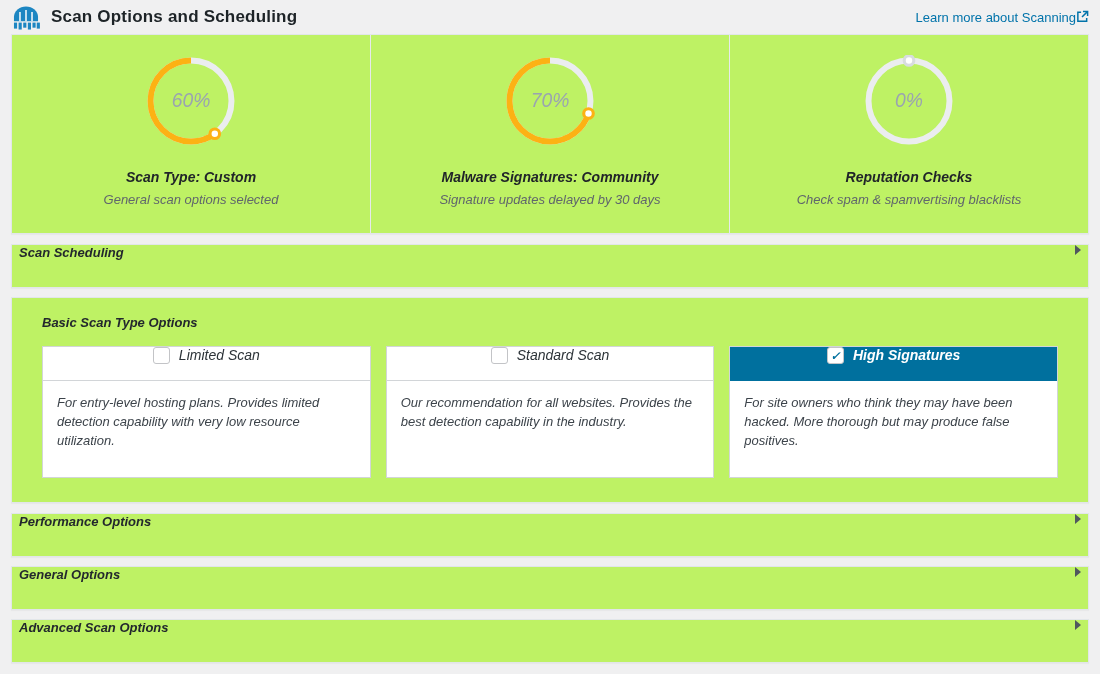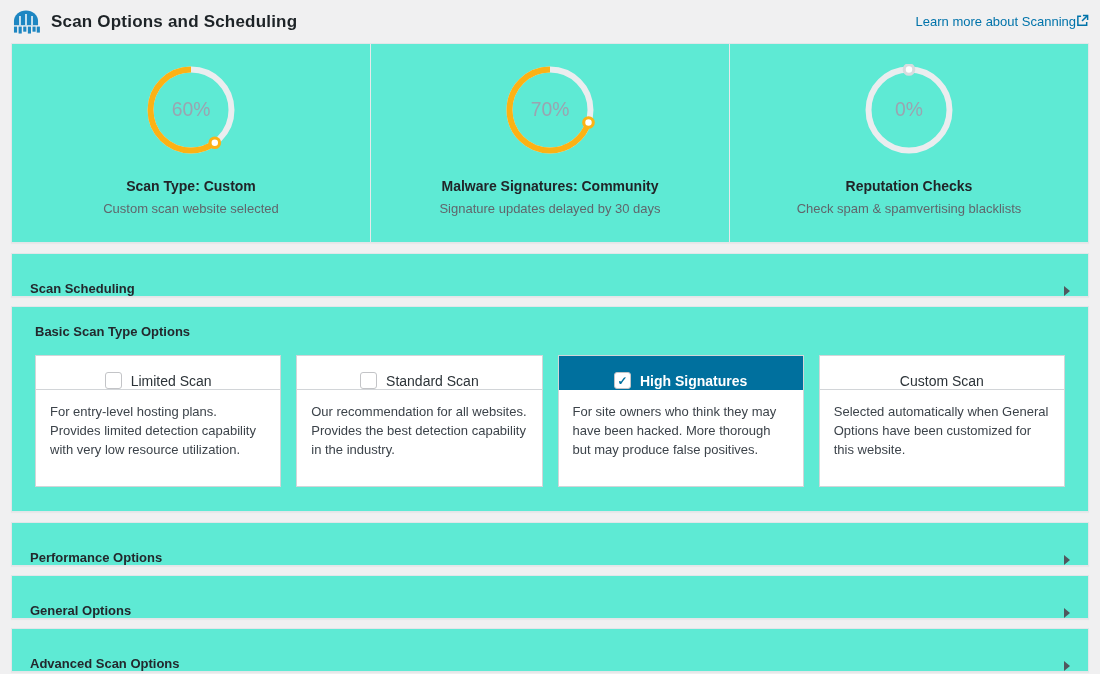--- a/index.html
+++ b/index.html
@@ -7,41 +7,42 @@
   body {
     background: #f0f0f1;
     font-family: "Liberation Sans", sans-serif;
     color: #1d2327;
     overflow: hidden;
   }
   .page { padding: 0 11px 11px; }
 
   
   .page-header {
-    height: 43px;
+    height: 34px;
     display: flex;
     align-items: center;
     justify-content: space-between;
   }
   .header-left { display: flex; align-items: center; gap: 10px; }
   .page-title { font-size: 17px; font-weight: bold; color: #1d2327; letter-spacing: 0.2px; }
   .learn-more {
     font-size: 13px;
     color: #0073aa;
     text-decoration: none;
     display: flex;
     gap: 0;
     cursor: pointer;
   }
 
   
   .panel {
-    background: #5eead4;
+    background: #bef264;
     border: 1px solid #e2e6e9;
     box-shadow: 0 1px 1px rgba(0,0,0,0.03);
+    font-style: italic;
   }
 
   
   .stats-panel { display: flex; margin-bottom: 10px; }
   .stat-col {
     flex: 1;
     text-align: center;
     padding: 20px 24px 26px;
   }
   .stat-col + .stat-col { border-left: 1px solid #e6e9eb; }
@@ -55,48 +56,48 @@
     font-family: "Liberation Sans", sans-serif;
     text-anchor: middle;
   }
   .stat-title { font-size: 14px; font-weight: bold; color: #212529; margin-bottom: 7px; }
   .stat-subtitle { font-size: 13px; color: #60666c; }
 
   
   .accordion-row {
     height: 44px;
     display: flex;
-    align-items: flex-end;
+    align-items: flex-start;
     justify-content: space-between;
-    padding: 0 18px;
+    padding: 0 7px;
     margin-bottom: 9px;
     cursor: pointer;
   }
   .accordion-label { font-size: 13px; font-weight: bold; color: #23282d; }
   .caret-right-icon {
     width: 0; height: 0;
     border-top: 5px solid transparent;
     border-bottom: 5px solid transparent;
     border-left: 6px solid #50575e;
   }
 
   
-  .basic-panel { padding: 17px 23px 24px; margin-bottom: 10px; }
+  .basic-panel { padding: 17px 30px 24px; margin-bottom: 10px; }
   .basic-heading { font-size: 13px; font-weight: bold; color: #23282d; margin-bottom: 16px; }
   .cards-row { display: flex; gap: 15px; }
   .scan-card {
     flex: 1;
     border: 1px solid #d2d5d8;
     background: #fff;
     cursor: pointer;
   }
   .scan-card-header {
     height: 34px;
     display: flex;
-    align-items: flex-end;
+    align-items: flex-start;
     justify-content: center;
     gap: 9px;
     border-bottom: 1px solid #d2d5d8;
     font-size: 14px;
     color: #2c3338;
   }
   .scan-card.selected .scan-card-header {
     background: #00709e;
     border-bottom-color: #00709e;
     color: #fff;
@@ -165,21 +166,21 @@
   <section class="panel stats-panel">
 
     <div class="stat-col">
       <svg class="donut" viewBox="0 0 100 100">
         <circle class="track" cx="50" cy="50" r="44"></circle>
         <circle class="arc" cx="50" cy="50" r="44" transform="rotate(90 50 50) matrix(-1 0 0 1 100 0)" stroke="#fcb214" stroke-dasharray="165.87609210954105 276.46015351590177"></circle>
         <circle class="marker" r="5.2" cx="75.86255110086881" cy="85.59674775249769" stroke="#fcb214"></circle>
         <text class="pct" x="50" y="57">60%</text>
       </svg>
       <div class="stat-title">Scan Type: Custom</div>
-      <div class="stat-subtitle">Custom scan website selected</div>
+      <div class="stat-subtitle">General scan options selected</div>
     </div>
 
     <div class="stat-col">
       <svg class="donut" viewBox="0 0 100 100">
         <circle class="track" cx="50" cy="50" r="44"></circle>
         <circle class="arc" cx="50" cy="50" r="44" transform="rotate(90 50 50) matrix(-1 0 0 1 100 0)" stroke="#fcb214" stroke-dasharray="193.5221074611312 276.46015351590177"></circle>
         <circle class="marker" r="5.2" cx="91.84648671698676" cy="63.5967477524977" stroke="#fcb214"></circle>
         <text class="pct" x="50" y="57">70%</text>
       </svg>
       <div class="stat-title">Malware Signatures: Community</div>
@@ -225,27 +226,20 @@
       </div>
 
       <div class="scan-card selected">
         <div class="scan-card-header">
           <span class="checkbox checked"></span>
           <span>High Signatures</span>
         </div>
         <div class="scan-card-body">For site owners who think they may have been hacked. More thorough but may produce false positives.</div>
       </div>
 
-      <div class="scan-card">
-        <div class="scan-card-header">
-
-          <span>Custom Scan</span>
-        </div>
-        <div class="scan-card-body">Selected automatically when General Options have been customized for this website.</div>
-      </div>
 
     </div>
   </section>
 
   <div class="panel accordion-row">
     <span class="accordion-label">Performance Options</span>
     <span class="caret-right-icon"></span>
   </div>
 
   <div class="panel accordion-row">

